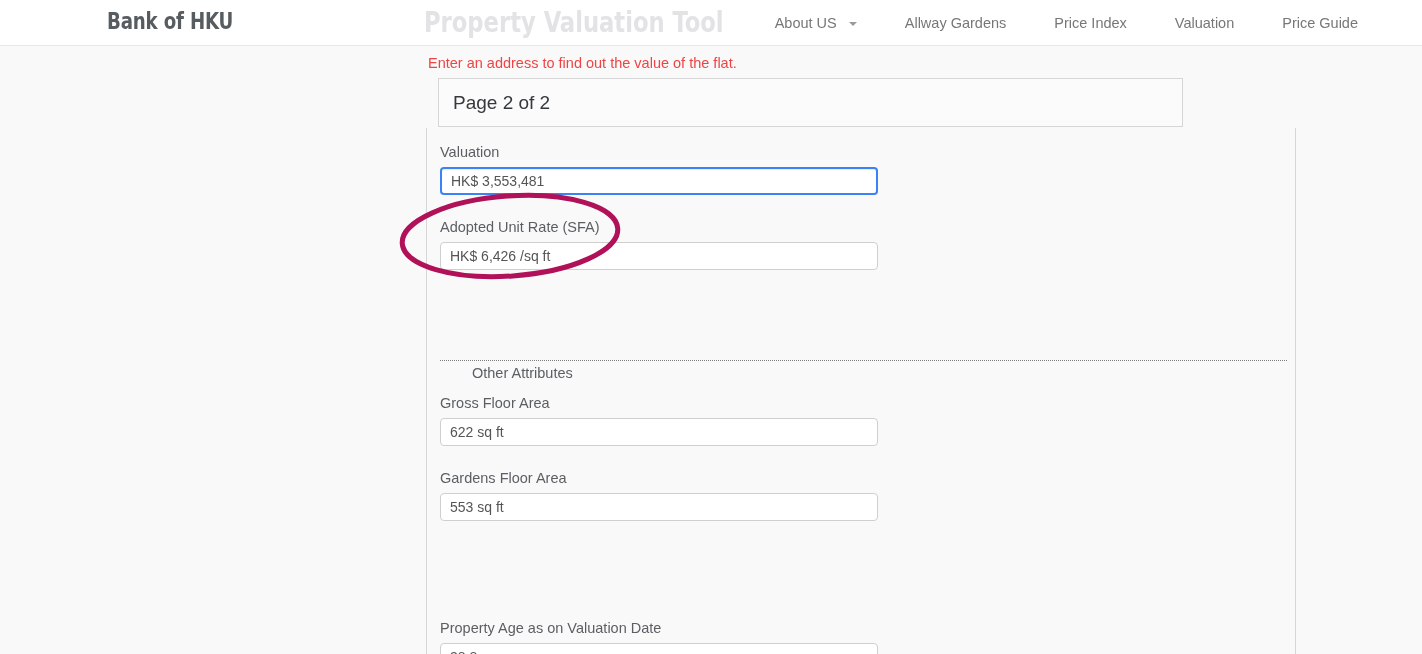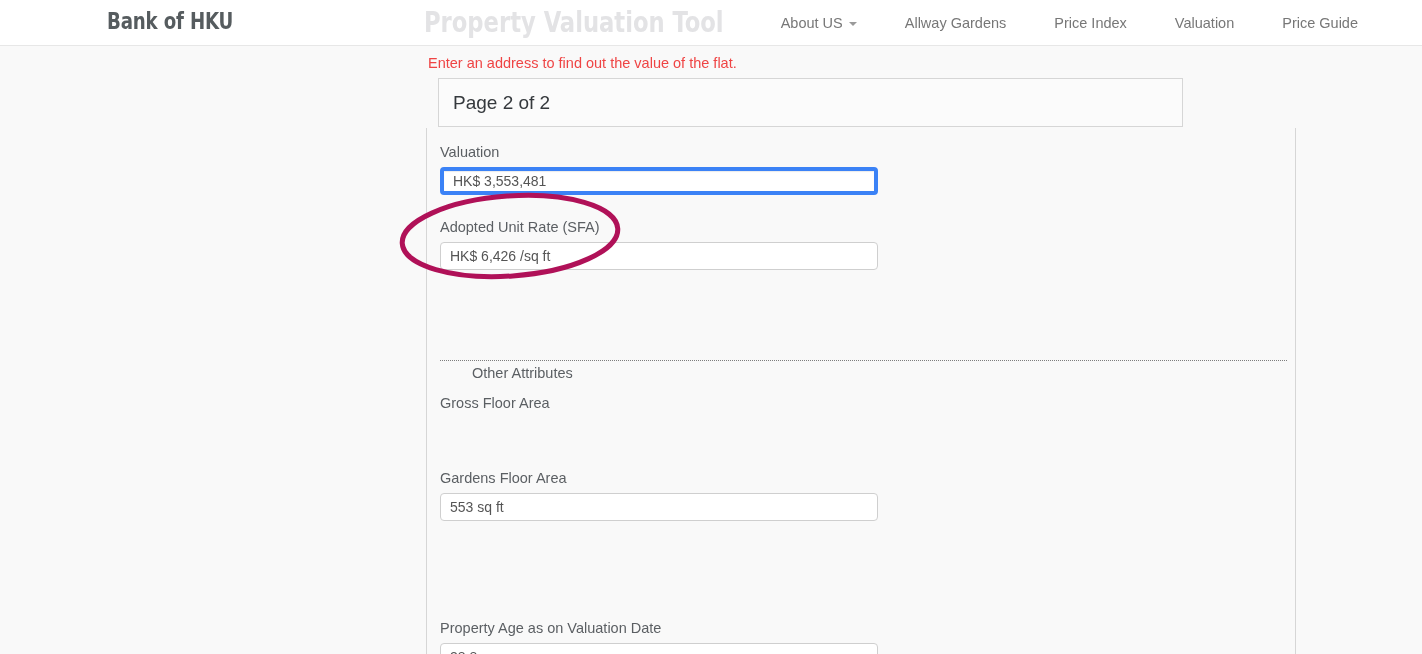--- a/index.html
+++ b/index.html
@@ -56,21 +56,21 @@
     right: 40px;
     top: 0;
     height: 46px;
     display: flex;
     align-items: center;
     gap: 0px;
   }
   .nav-link {
     display: inline-flex;
     align-items: center;
-    gap: 6px;
+    gap: 12px;
     padding: 0 24px;
     font-size: 14.5px;
     color: #777777;
     text-decoration: none;
     white-space: nowrap;
     cursor: pointer;
   }
   .caret {
     display: inline-block;
     width: 0; height: 0;
@@ -145,21 +145,21 @@
     border-radius: 4px;
     font-family: "Liberation Sans", "DejaVu Sans", sans-serif;
     font-size: 14px;
     color: #555555;
     padding: 0 9px;
     line-height: 26px;
     outline: none;
     display: block;
   }
   .field-input.focused {
-    border: 4px solid #3b82f6;
+    border: 2px solid #3b82f6;
     box-shadow: 0 1px 1px rgba(0,0,0,0.08) inset;
   }
 
   .divider {
     position: absolute;
     left: 13px;
     width: 847px;
     border-top: 1px dotted #7d7d7d;
   }
   .section-label {
@@ -226,20 +226,21 @@
       <div class="field-label">Adopted Unit Rate (SFA)</div>
       <input class="field-input" type="text" readonly="" value="HK$ 6,426 /sq ft" style="">
     </div>
 
     <div class="divider" style="top:232px;"></div>
 
     <div class="section-label" style="top:237px;">Other Attributes</div>
 
     <div class="field" style="top:267px;">
       <div class="field-label">Gross Floor Area</div>
+      <input class="field-input" type="text" readonly="" value="622 sq ft" style="">
     </div>
 
     <div class="field" style="top:342px;">
       <div class="field-label">Gardens Floor Area</div>
       <input class="field-input" type="text" readonly="" value="553 sq ft" style="">
     </div>
 
 
     <div class="field" style="top:492px;">
       <div class="field-label">Property Age as on Valuation Date</div>

